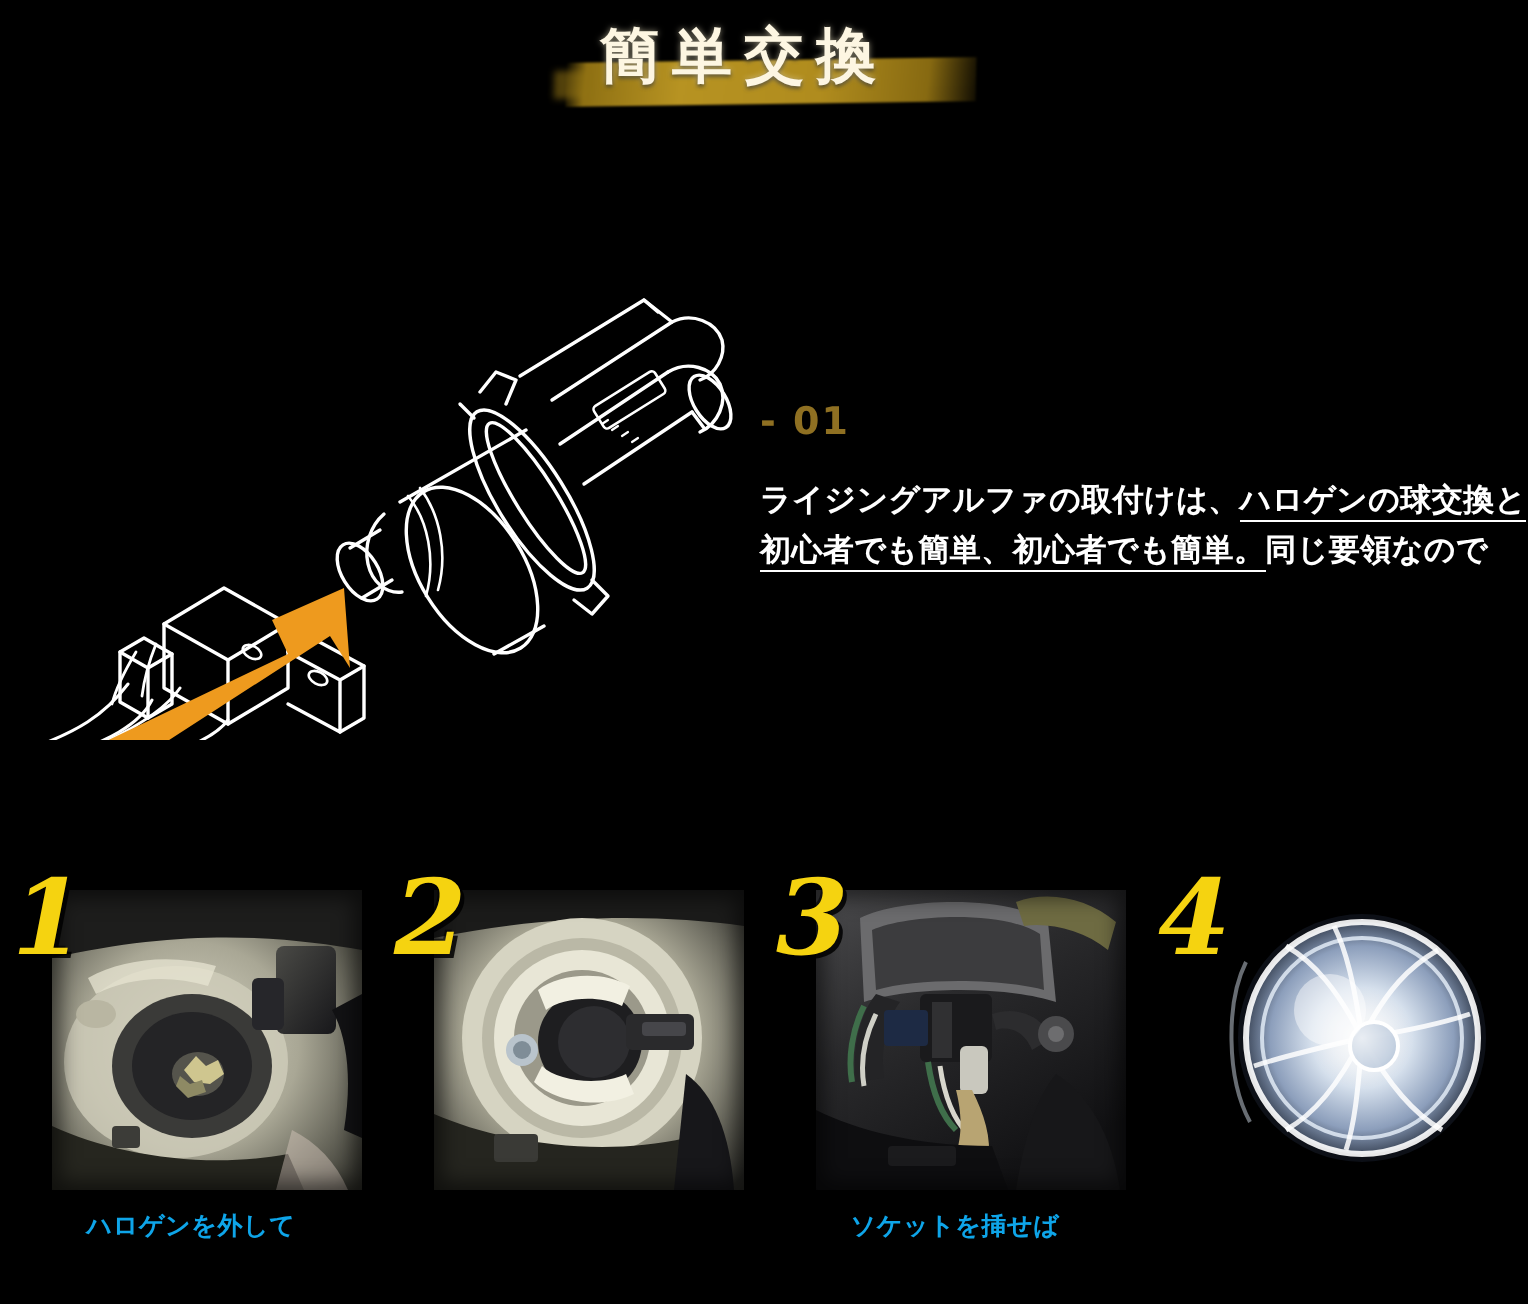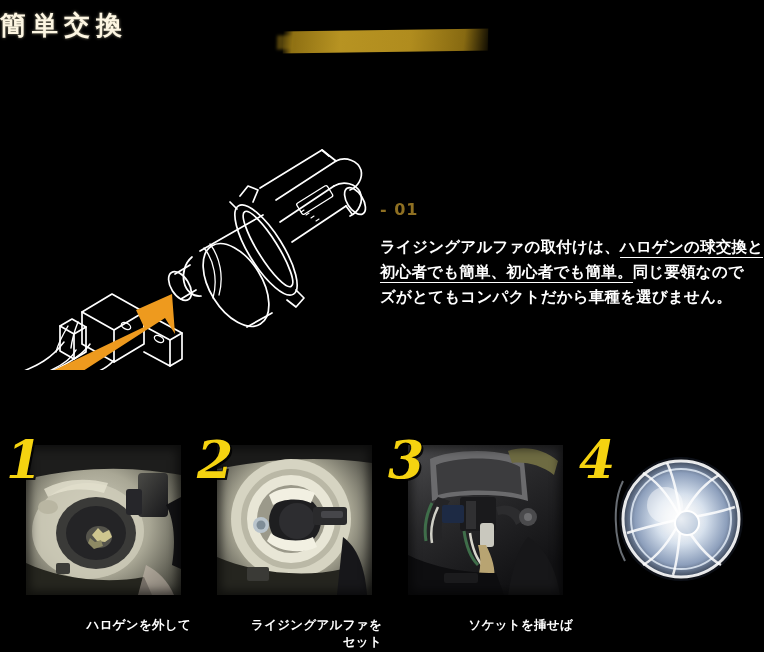--- a/index.html
+++ b/index.html
@@ -54,22 +54,23 @@
     width: 16px;
     height: 14px;
     background: rgba(150,118,20,0.55);
     filter: blur(1.5px);
   }
   #title-text {
     position: absolute;
     left: 0;
     top: 8px;
     width: 744px;
+    text-align: center;
     font-family: "DejaVu Sans", sans-serif;
-    font-size: 26px;
+    font-size: 30px;
     font-weight: bold;
     letter-spacing: 6px;
     color: #fdf6e2;
     text-shadow: 0 0 3px rgba(255,245,210,0.55), 0 1px 2px rgba(0,0,0,0.8);
     white-space: nowrap;
   }
 
   
   #illustration {
     position: absolute;
@@ -81,21 +82,21 @@
   #illustration svg { display: block; }
 
   #copy-block {
     position: absolute;
     left: 380px;
     top: 200px;
     width: 360px;
   }
   #step-number {
     font-family: "DejaVu Sans", sans-serif;
-    font-size: 16px;
+    font-size: 19px;
     font-weight: bold;
     color: #8f7022;
     letter-spacing: 1px;
     margin-bottom: 16px;
   }
   #copy-lines {
     font-family: "DejaVu Sans", sans-serif;
     font-size: 15.5px;
     font-weight: bold;
     color: #ffffff;
@@ -146,27 +147,27 @@
     font-weight: bold;
     font-size: 52px;
     line-height: 52px;
     color: #f5d310;
     text-shadow: 2px 2px 0 rgba(0,0,0,0.85), -1px -1px 0 rgba(0,0,0,0.6);
     z-index: 5;
   }
   .step-caption {
     position: absolute;
     left: 0;
-    top: 184px;
+    top: 172px;
     width: 191px;
-    text-align: right;
+    text-align: center;
     font-family: "DejaVu Sans", sans-serif;
     font-size: 12.5px;
     font-weight: bold;
-    color: #ffffff;
+    color: #0ea5e9;
     line-height: 17px;
     letter-spacing: 0.3px;
   }
 
   
   .fade {
     position: absolute;
     inset: 0;
     pointer-events: none;
     box-shadow: inset 0 0 10px 4px rgba(0,0,0,0.55);
@@ -245,21 +246,20 @@
         <path d="M44 243 L140 197 L132 180 L168 164 L171 204 L161 188 L62 252 Z" fill="#ee9a1e" stroke="none"></path>
       </g>
     </svg>
   </div>
 
   <div id="copy-block">
     <div id="step-number">- 01</div>
     <div id="copy-lines">
       <div class="copy-line"><span>ライジングアルファの取付けは、</span><span class="uline">ハロゲンの球交換と</span></div>
       <div class="copy-line"><span class="uline">初心者でも簡単、初心者でも簡単。</span><span>同じ要領なので</span></div>
-      <div class="copy-line"><span>ズがとてもコンパクトだから車種を選びません。</span></div>
     </div>
   </div>
 
   <div id="steps-row">
 
     <div class="step-cell" style="left:0px;">
       <div class="step-photo">
         <svg class="ph" viewBox="0 0 155 150" preserveAspectRatio="none">
           <defs>
             <radialGradient id="p1bg" cx="45%" cy="52%" r="72%">
@@ -322,24 +322,20 @@
           <rect x="104" y="66" width="22" height="7" rx="2" fill="#46464a"></rect>
           <circle cx="44" cy="80" r="8" fill="#b9c4cc"></circle>
           <circle cx="44" cy="80" r="4.5" fill="#7f8d97"></circle>
           <path d="M0 112 C32 126 82 134 126 124 L136 150 H0 Z" fill="#25251f"></path>
           <rect x="30" y="122" width="22" height="14" rx="2" fill="#3a3a36"></rect>
           <path d="M126 92 C140 102 148 122 150 150 H120 Z" fill="#17171a"></path>
         </svg>
         <div class="fade"></div>
       </div>
       <div class="step-num">2</div>
-      <div class="step-caption">
-        <div>ライジングアルファを</div>
-        <div>セット</div>
-      </div>
     </div>
 
     <div class="step-cell" style="left:382px;">
       <div class="step-photo">
         <svg class="ph" viewBox="0 0 155 150" preserveAspectRatio="none">
           <defs>
             <linearGradient id="p3bg" x1="0" y1="0" x2="0.6" y2="1">
               <stop offset="0%" stop-color="#4c4c4e"></stop>
               <stop offset="45%" stop-color="#2a2a2c"></stop>
               <stop offset="100%" stop-color="#111113"></stop>

